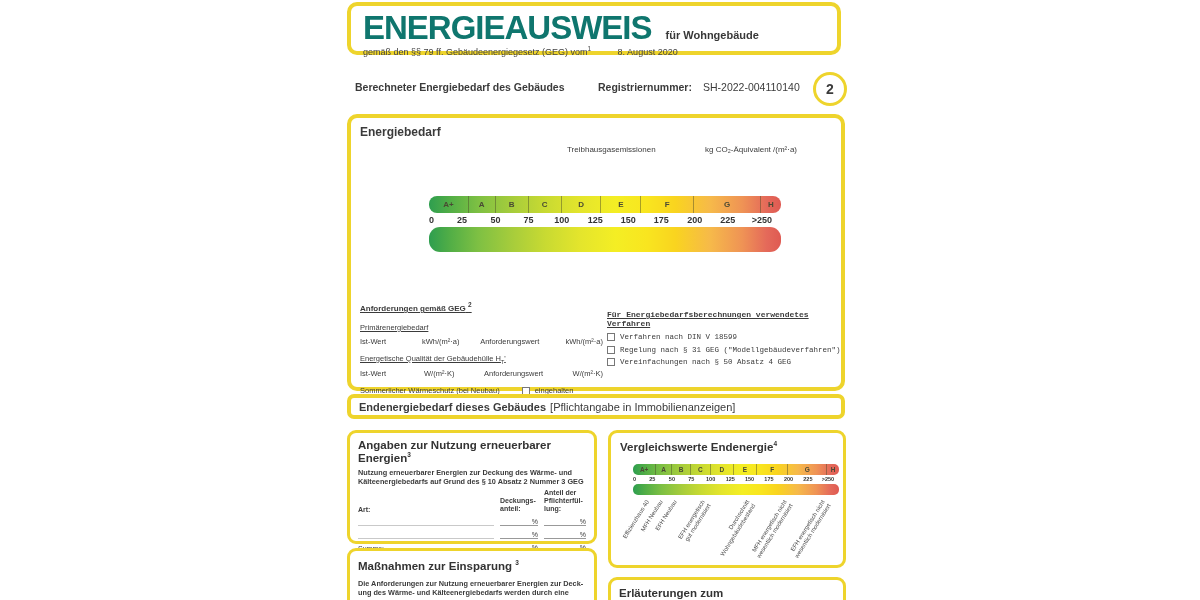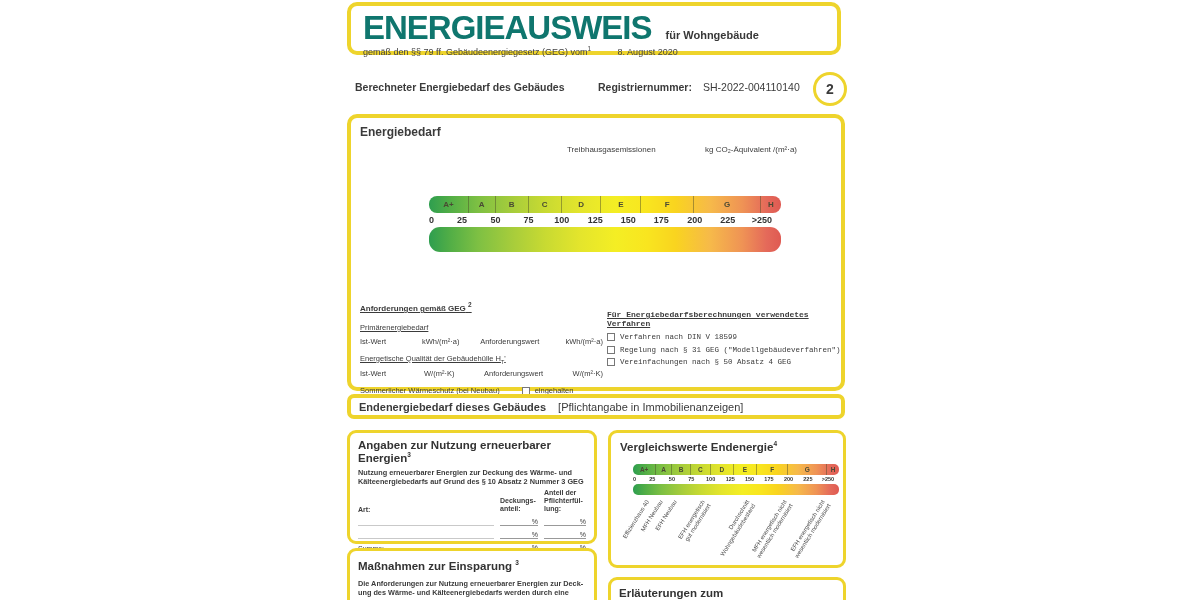--- a/index.html
+++ b/index.html
@@ -67,21 +67,21 @@
 
   .method-col { position:absolute; left:256px; top:192px; width:234px; font-size:7.5px;font-family:Liberation Mono, monospace; }
   .method-title { font-size:8px; font-weight:bold; text-decoration:underline; margin-bottom:3px; }
   .opt { display:flex; align-items:center; line-height:12.5px; }
   .opt .checkbox { margin-right:5px; }
 
   
   .banner { left:347px; top:394px; width:498px; height:25px; border-radius:7px; display:flex;
             align-items:center; padding-left:8px; font-size:11px; }
   .banner .b1 { font-weight:bold; }
-  .banner .b2 { margin-left:12px; }
+  .banner .b2 { margin-left:4px; }
 
   
   .renew-box { left:347px; top:430px; width:250px; height:114px; padding:6px 8px; }
   .box-title { font-size:11.5px; font-weight:bold; color:#333; }
   .renew-intro { font-size:7.3px; font-weight:bold; margin-top:4px; white-space:pre-line; line-height:9px; }
   .art-table { margin-top:3px; font-size:7px; }
   .art-row { display:flex; align-items:flex-end; }
   .art-row .c1 { flex:1; }
   .art-row .c2 { width:38px; text-align:right; margin-left:6px; }
   .art-row .c3 { width:42px; text-align:right; margin-left:6px; }

